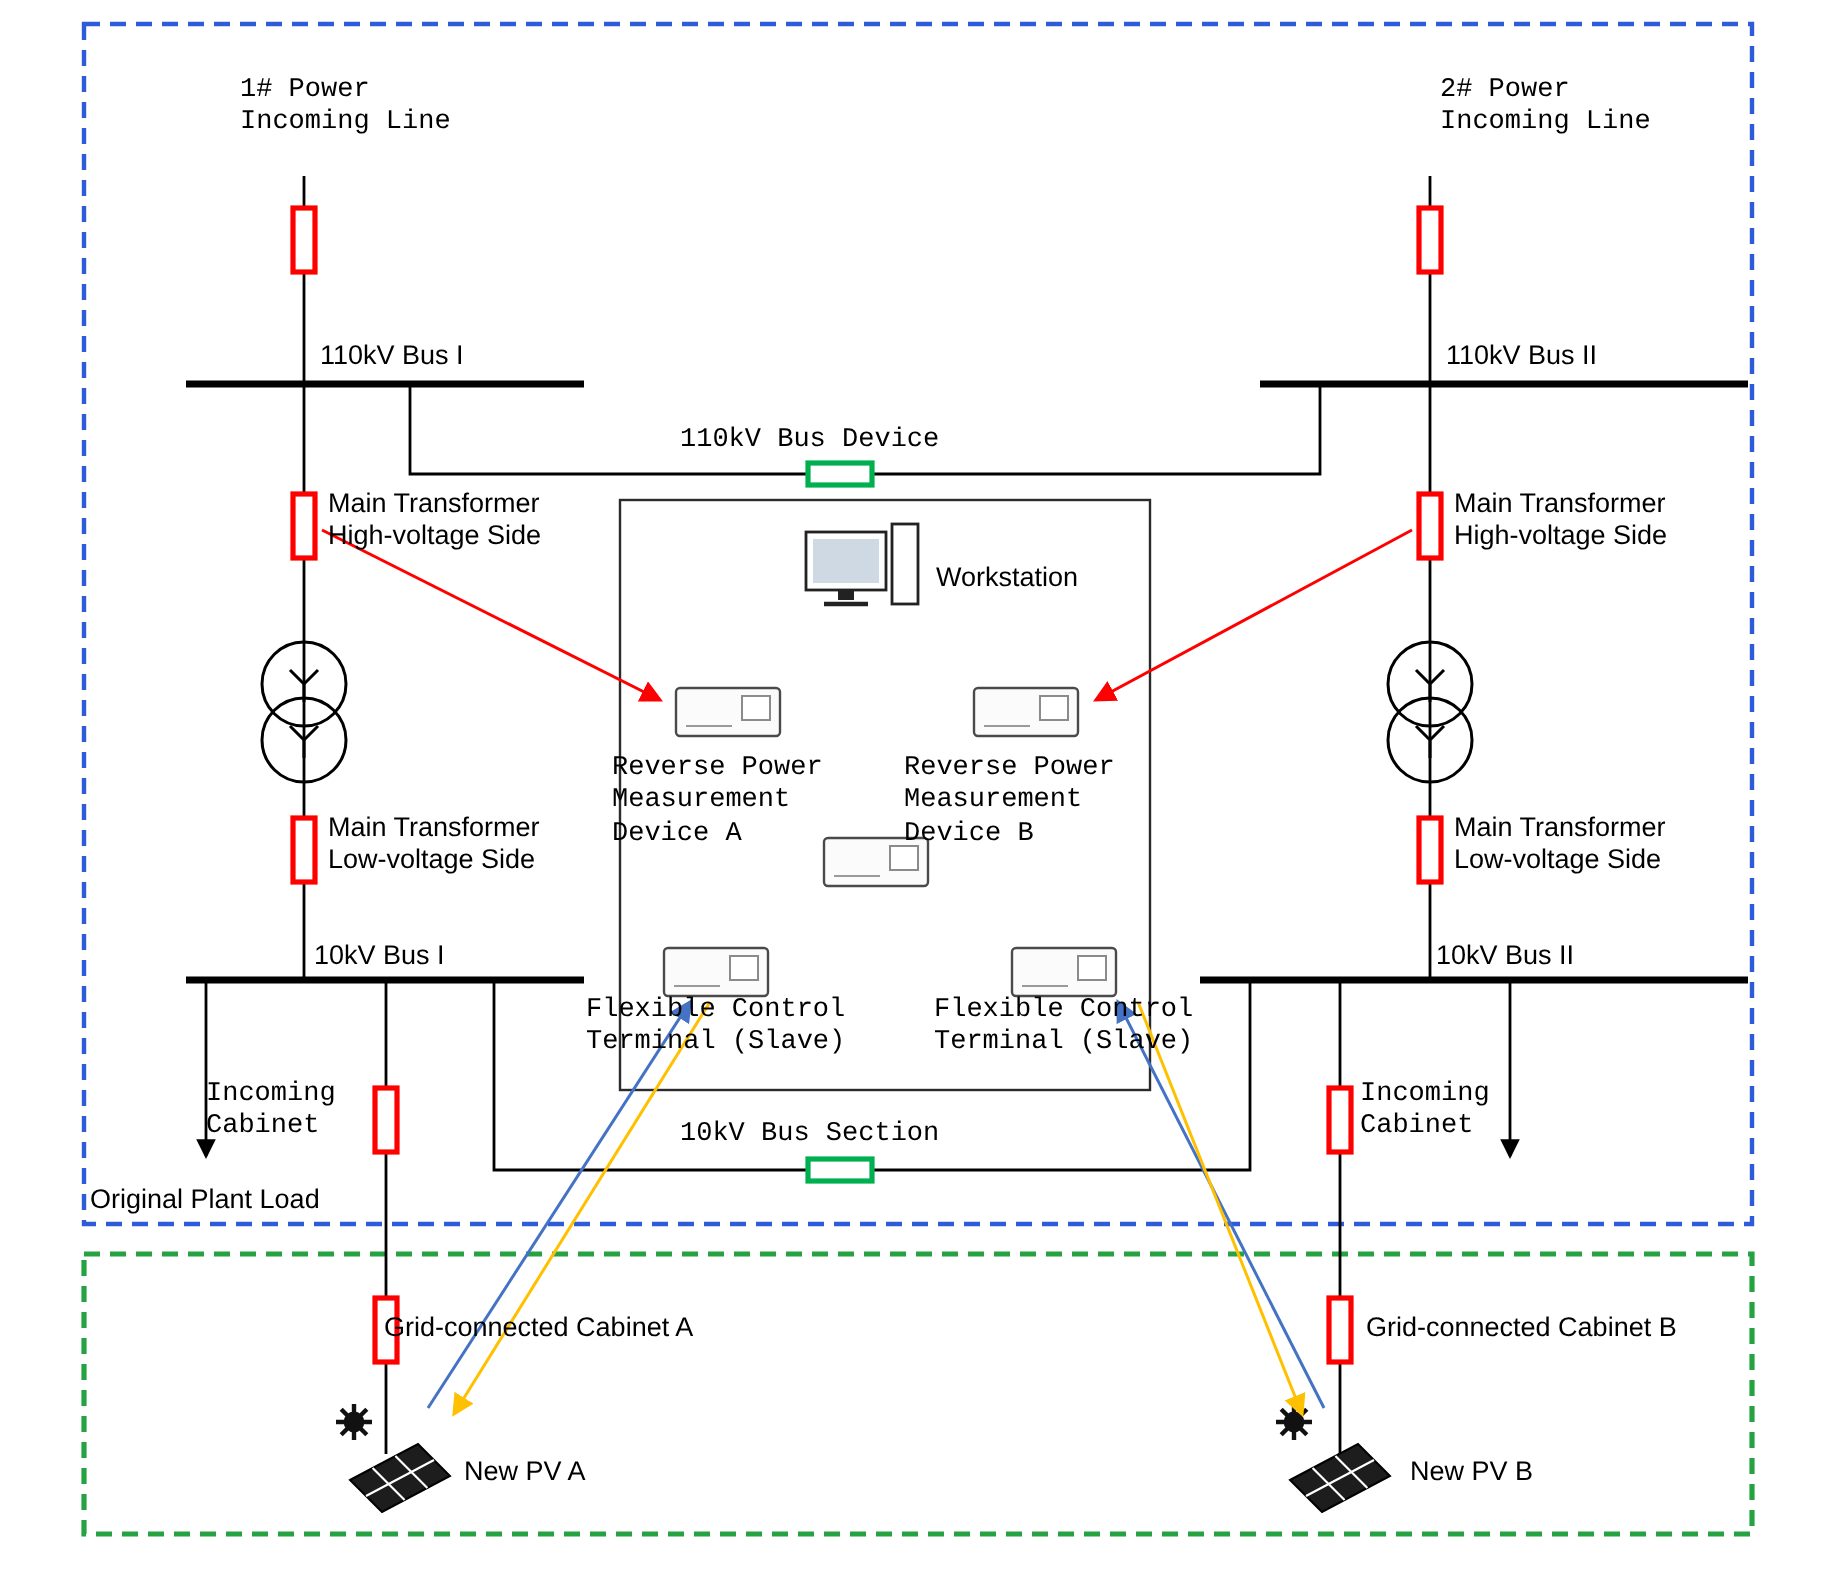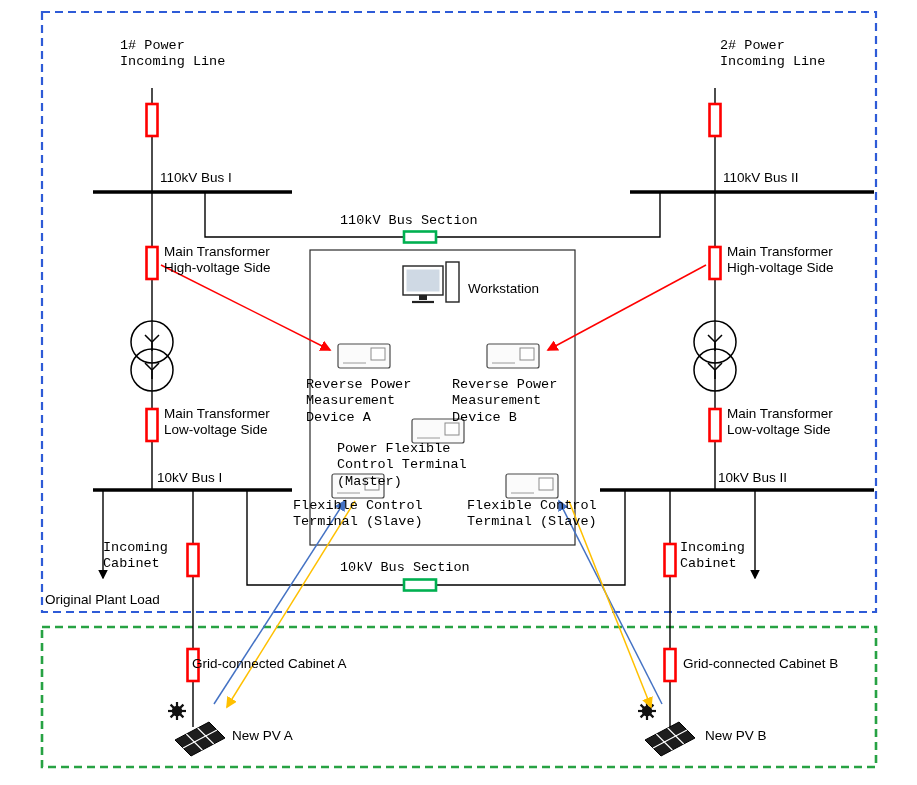--- a/index.html
+++ b/index.html
@@ -166,36 +166,34 @@
     </g>
   </svg>
 
   <div class="lbl center" style="left:120px;top:38px;width:155px;">1# Power
 Incoming Line</div>
   <div class="lbl center" style="left:720px;top:38px;width:155px;">2# Power
 Incoming Line</div>
 
   <div class="lbl" style="left:160px;top:170px;">110kV Bus I</div>
   <div class="lbl" style="left:723px;top:170px;text-align:center;">110kV Bus II</div>
-  <div class="lbl center" style="left:340px;top:213px;width:160px;">110kV Bus Section</div>
+  <div class="lbl center" style="left:340px;top:213px;width:160px;">110kV Bus Device</div>
 
   <div class="lbl" style="left:164px;top:244px;">Main Transformer
 High-voltage Side</div>
   <div class="lbl" style="left:727px;top:244px;">Main Transformer
 High-voltage Side</div>
 
   <div class="lbl" style="left:468px;top:281px;">Workstation</div>
   <div class="lbl center" style="left:306px;top:377px;width:122px;">Reverse Power
 Measurement
 Device A</div>
   <div class="lbl center" style="left:452px;top:377px;width:122px;">Reverse Power
 Measurement
 Device B</div>
-  <div class="lbl center" style="left:337px;top:441px;width:202px;">Power Flexible
-Control Terminal (Master)</div>
   <div class="lbl center" style="left:293px;top:498px;width:132px;">Flexible Control
 Terminal (Slave)</div>
   <div class="lbl center" style="left:467px;top:498px;width:132px;">Flexible Control
 Terminal (Slave)</div>
 
   <div class="lbl" style="left:164px;top:406px;">Main Transformer
 Low-voltage Side</div>
   <div class="lbl" style="left:727px;top:406px;">Main Transformer
 Low-voltage Side</div>
 

